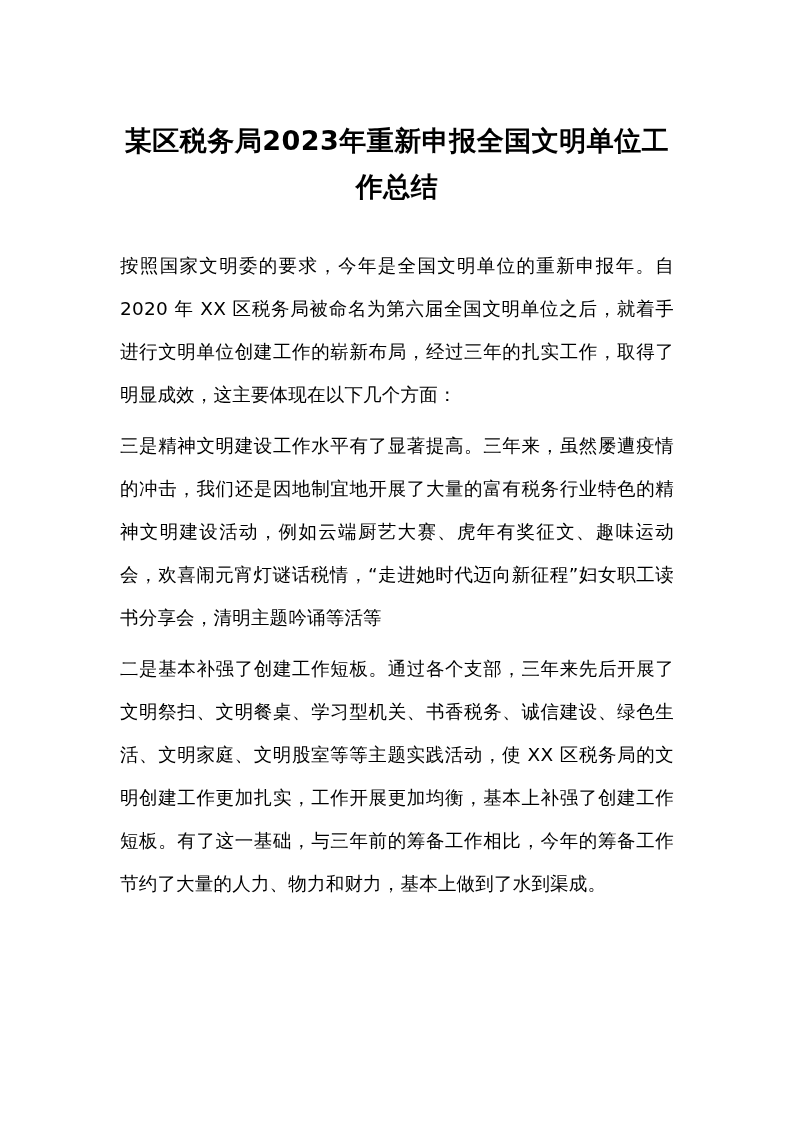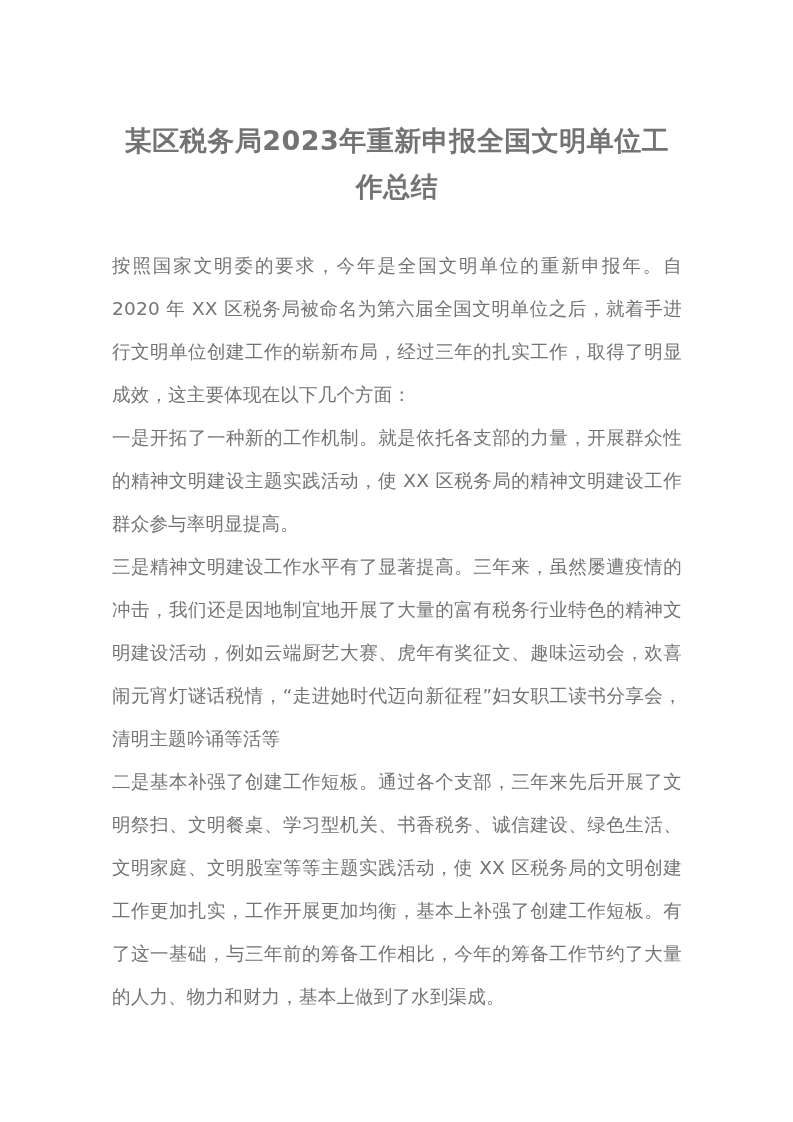--- a/index.html
+++ b/index.html
@@ -8,21 +8,21 @@
     background: #ffffff;
   }
   .page {
     position: relative;
     width: 793px;
     height: 1122px;
     background: #ffffff;
     margin: 0 auto;
     overflow: hidden;
     font-family: "Liberation Serif", "DejaVu Serif", serif;
-    color: #737373;
+    color: #000000;
   }
   .content {
     position: absolute;
     left: 112px;
     top: 118px;
     width: 570px;
   }
   .doc-title {
     font-family: "DejaVu Sans", "Liberation Sans", sans-serif;
     font-weight: bold;
@@ -32,31 +32,30 @@
     letter-spacing: 0.5px;
     margin: 0 0 34px 0;
     padding: 0 6px;
   }
   .para {
     font-family: "DejaVu Sans", "Liberation Sans", sans-serif;
     font-size: 18.5px;
     line-height: 43px;
     text-align: justify;
     text-justify: inter-ideograph;
-    margin: 0;
+    margin: 8px;
     letter-spacing: 0.2px;
   }
   .para + .para {
     margin-top: 0;
   }
 </style>
 </head>
 <body>
 
 <div class="page">
   <div class="content">
     <h1 class="doc-title">某区税务局2023年重新申报全国文明单位工作总结</h1>
     <p class="para">按照国家文明委的要求，今年是全国文明单位的重新申报年。自 2020 年 XX 区税务局被命名为第六届全国文明单位之后，就着手进行文明单位创建工作的崭新布局，经过三年的扎实工作，取得了明显成效，这主要体现在以下几个方面：</p>
-    <p class="para">一是开拓了一种新的工作机制。就是依托各支部的力量，开展群众性的精神文明建设主题实践活动，使 XX 区税务局的精神文明建设工作群众参与率明显提高。</p>
     <p class="para">三是精神文明建设工作水平有了显著提高。三年来，虽然屡遭疫情的冲击，我们还是因地制宜地开展了大量的富有税务行业特色的精神文明建设活动，例如云端厨艺大赛、虎年有奖征文、趣味运动会，欢喜闹元宵灯谜话税情，“走进她时代迈向新征程”妇女职工读书分享会，清明主题吟诵等活等</p>
     <p class="para">二是基本补强了创建工作短板。通过各个支部，三年来先后开展了文明祭扫、文明餐桌、学习型机关、书香税务、诚信建设、绿色生活、文明家庭、文明股室等等主题实践活动，使 XX 区税务局的文明创建工作更加扎实，工作开展更加均衡，基本上补强了创建工作短板。有了这一基础，与三年前的筹备工作相比，今年的筹备工作节约了大量的人力、物力和财力，基本上做到了水到渠成。</p>
   </div>
 </div>
 
 </body></html>

